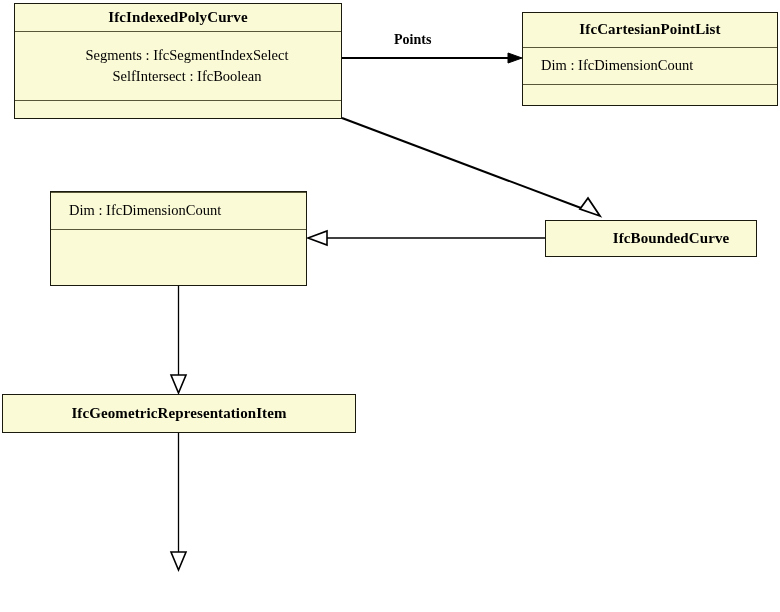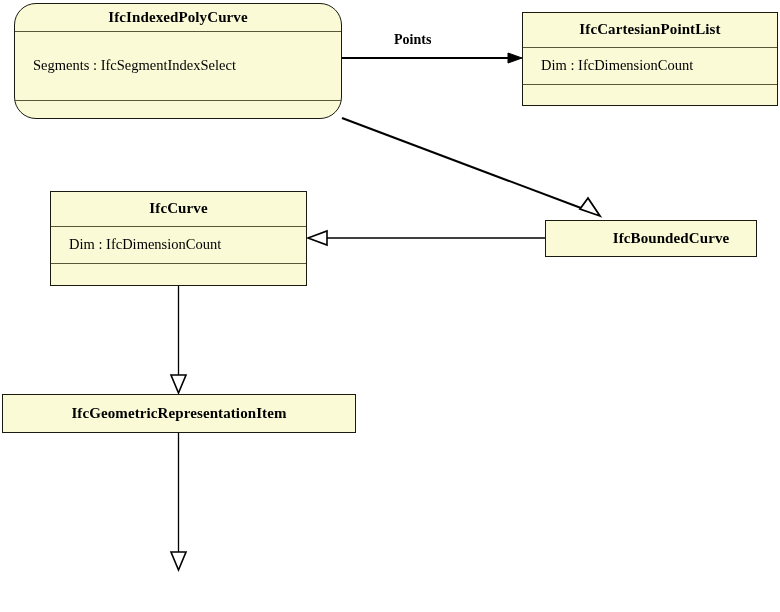--- a/index.html
+++ b/index.html
@@ -69,23 +69,23 @@
   .edge-label {
     position: absolute;
     font-size: 14px;
     font-weight: bold;
     white-space: nowrap;
     z-index: 4;
     font-family: "Liberation Serif", "DejaVu Serif", serif;
     margin-left: 6px;
   }
   
-  #node-indexedpolycurve { left: 14px;  top: 3px;   width: 328px; height: 116px; border-radius: 22px; }
+  #node-indexedpolycurve { left: 14px;  top: 3px;   width: 328px; height: 116px; }
   #node-indexedpolycurve .uml-title { height: 27px; }
-  #node-indexedpolycurve .uml-attrs { height: 69px; }
+  #node-indexedpolycurve .uml-attrs { height: 69px; align-items: center; }
   #node-cartesianpointlist { left: 522px; top: 12px;  width: 256px; height: 94px; }
   #node-cartesianpointlist .uml-title { height: 34px; font-family: Liberation Serif, serif; }
   #node-cartesianpointlist .uml-attrs { height: 37px; }
   #node-curve { left: 50px;  top: 191px; width: 257px; height: 95px; }
   #node-curve .uml-title { height: 34px; }
   #node-curve .uml-attrs { height: 37px; }
   #node-boundedcurve { left: 545px; top: 220px; width: 212px; height: 37px; padding-left: 40px; }
   #node-boundedcurve .uml-title { height: 100%; }
   #node-geomrepitem { left: 2px;   top: 394px; width: 354px; height: 39px; }
   #node-geomrepitem .uml-title { height: 100%; }
@@ -125,34 +125,34 @@
       <polygon points="178.5,570 171,552 186,552" fill="#ffffff" stroke="#000000" stroke-width="1.6" stroke-linejoin="miter"></polygon>
     </g>
   </svg>
 
   <div class="edge-label" id="label-points">Points</div>
 
   <div class="uml-class" id="node-indexedpolycurve">
     <div class="uml-title">IfcIndexedPolyCurve</div>
     <div class="uml-attrs">
       <div class="uml-attr-line">Segments : IfcSegmentIndexSelect</div>
+      <div class="uml-attr-line">SelfIntersect : IfcBoolean</div>
     </div>
     <div class="uml-ops"></div>
   </div>
 
   <div class="uml-class" id="node-cartesianpointlist">
     <div class="uml-title">IfcCartesianPointList</div>
     <div class="uml-attrs">
       <div class="uml-attr-line">Dim : IfcDimensionCount</div>
     </div>
     <div class="uml-ops"></div>
   </div>
 
   <div class="uml-class" id="node-curve">
-    <div class="uml-title">IfcCurve</div>
     <div class="uml-attrs">
       <div class="uml-attr-line">Dim : IfcDimensionCount</div>
     </div>
     <div class="uml-ops"></div>
   </div>
 
   <div class="uml-class" id="node-boundedcurve">
     <div class="uml-title">IfcBoundedCurve</div>
   </div>
 

